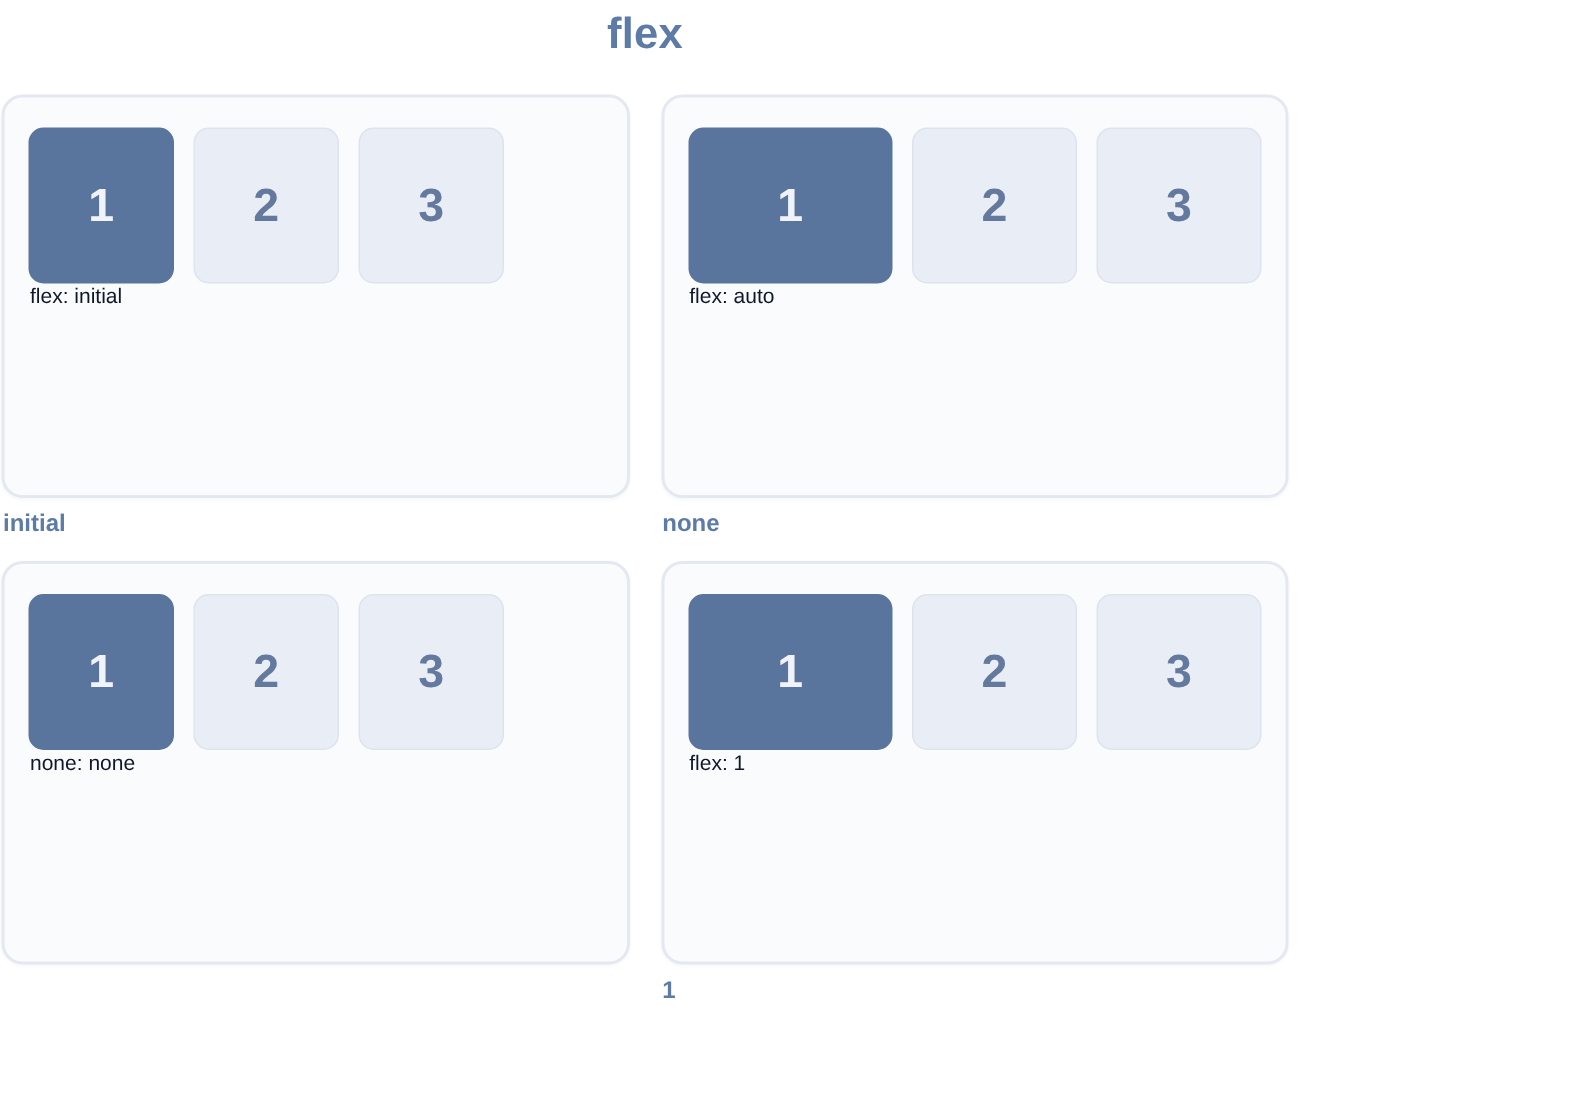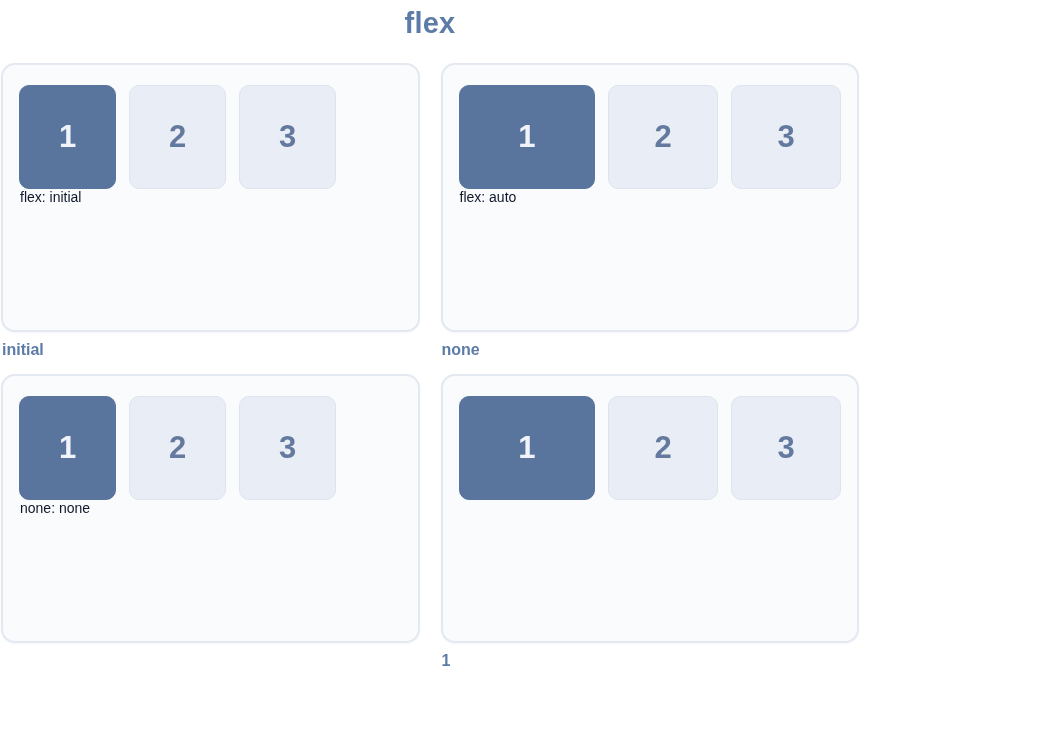--- a/index.html
+++ b/index.html
@@ -127,18 +127,19 @@
       </section>
     </div>
 
     <div class="cell">
       <section class="panel grow">
         <div class="boxes">
           <div class="box first">1</div>
           <div class="box">2</div>
           <div class="box">3</div>
         </div>
+        <div class="caption">flex: 1</div>
       </section>
       <div class="cell-label">1</div>
     </div>
 
   </div>
 </div>
 
 </body></html>

